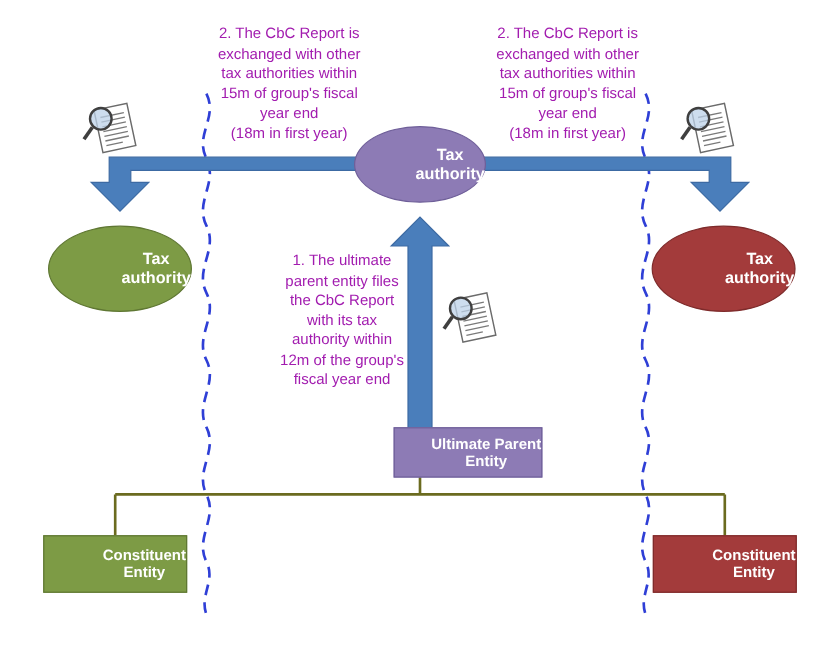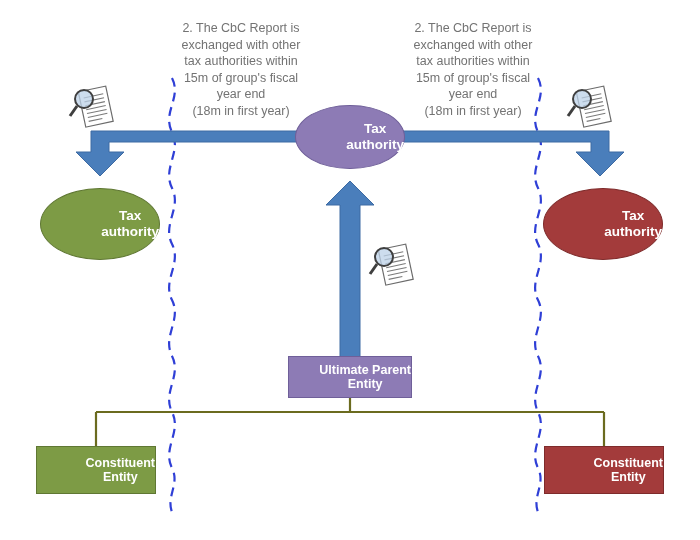--- a/index.html
+++ b/index.html
@@ -44,33 +44,34 @@
     background: #a33b3b;
     border: 1px solid #7e2b2b;
   }
   .ellipse-purple {
     background: #8d7bb5;
     border: 1px solid #6f5f99;
   }
   .rect-purple {
     background: #8d7bb5;
     border: 1px solid #6f5f99;
+    margin-left: 40px;
   }
   .rect-green {
     background: #7d9b45;
     border: 1px solid #5f7733;
   }
   .rect-red {
     background: #a33b3b;
     border: 1px solid #7e2b2b;
   }
   .caption {
     position: absolute;
     text-align: center;
-    color: #737373;
+    color: #a21caf;
     font-size: 12.5px;
     line-height: 1.32;
     white-space: pre-line;
   }
   .doc-icon {
     position: absolute;
     width: 52px;
     height: 52px;
   }
 </style>
@@ -144,20 +145,27 @@
 year end
 (18m in first year)</div>
 
   <div class="caption" style="left:392px; top:20px; width:162px;">2. The CbC Report is
 exchanged with other
 tax authorities within
 15m of group's fiscal
 year end
 (18m in first year)</div>
 
+  <div class="caption" style="left:228px; top:209px; width:114px;">1. The ultimate
+parent entity files
+the CbC Report
+with its tax
+authority within
+12m of the group's
+fiscal year end</div>
 
   <div class="doc-icon" style="left:68px; top:82px;">
     <svg viewBox="0 0 52 52">
       <g transform="rotate(-12 26 26)">
         <rect x="14" y="7" width="28" height="36" fill="#ffffff" stroke="#6b6b6b" stroke-width="1.2"></rect>
         <g stroke="#7a7a7a" stroke-width="1.1">
           <line x1="18" y1="14" x2="38" y2="14"></line>
           <line x1="18" y1="18" x2="38" y2="18"></line>
           <line x1="18" y1="22" x2="38" y2="22"></line>
           <line x1="18" y1="26" x2="38" y2="26"></line>

